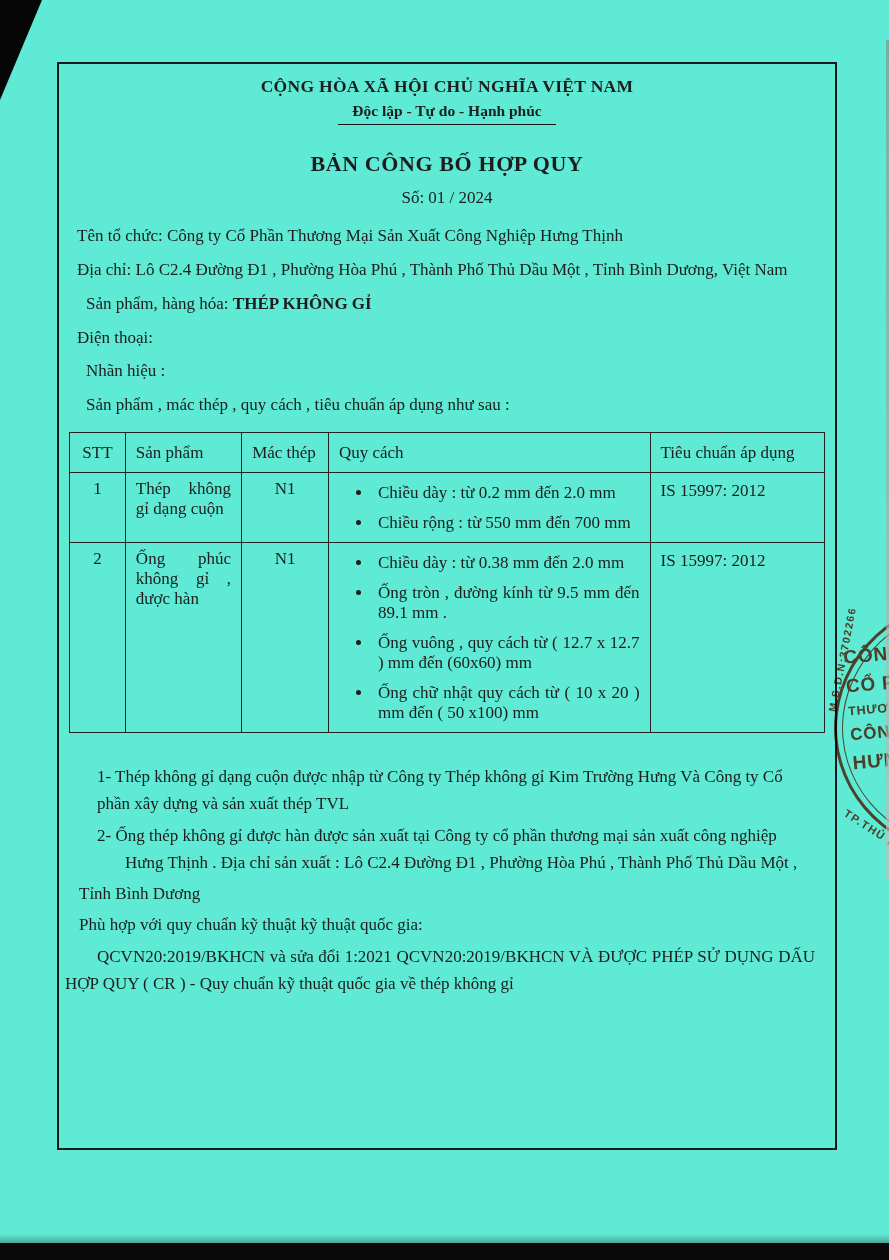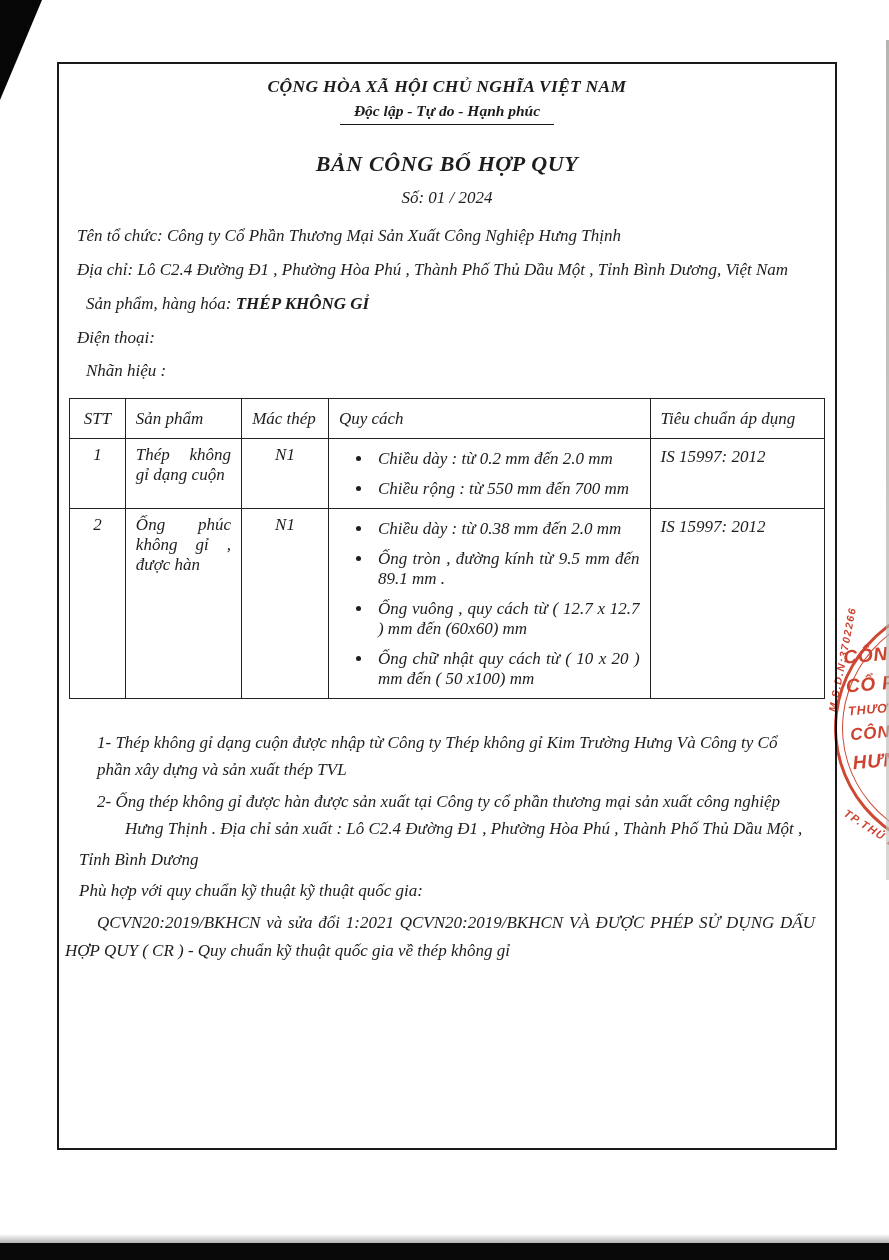--- a/index.html
+++ b/index.html
@@ -1,20 +1,20 @@
 <!DOCTYPE html>
 <html><head>
 <meta charset="utf-8">
 <style>
   * { margin:0; padding:0; box-sizing:border-box; }
   html,body { background:#e9e9e7; }
   .page {
     position:relative; width:889px; height:1260px; margin:0 auto;
-    background:#ffffff; overflow:hidden;
-    font-family:"Liberation Serif","DejaVu Serif",serif; color:#1d1d1d;font-style:italic;
+    background:#5eead4; overflow:hidden;
+    font-family:"Liberation Serif","DejaVu Serif",serif; color:#1d1d1d;
   }
   
   .artifact-corner { position:absolute; left:0; top:0; width:42px; height:100px;
     background:#060606; clip-path:polygon(0 0,100% 0,0 100%); }
   .artifact-bottom { position:absolute; left:0; bottom:0; width:100%; height:17px; background:#090909; }
   .artifact-bottom-fade { position:absolute; left:0; bottom:17px; width:100%; height:9px;
     background:linear-gradient(to bottom, rgba(40,40,40,0), rgba(40,40,40,.35)); }
   .artifact-right { position:absolute; right:0; top:40px; width:3px; height:840px;
     background:linear-gradient(to bottom,#8d8d89,#c2c2bc); opacity:.65; }
 
@@ -81,20 +81,21 @@
     </div>
 
     <div class="doc-title">BẢN CÔNG BỐ HỢP QUY</div>
     <div class="doc-no">Số: 01 / 2024</div>
 
     <p class="para first">Tên tổ chức: Công ty Cổ Phần Thương Mại Sản Xuất Công Nghiệp Hưng Thịnh</p>
     <p class="para">Địa chỉ: Lô C2.4 Đường Đ1 , Phường Hòa Phú , Thành Phố Thủ Dầu Một , Tỉnh Bình Dương, Việt Nam</p>
     <p class="para indent"><span>Sản phẩm, hàng hóa: </span><span class="bold">THÉP KHÔNG GỈ</span></p>
     <p class="para">Điện thoại:</p>
     <p class="para indent">Nhãn hiệu :</p>
+    <p class="para indent">Sản phẩm , mác thép , quy cách , tiêu chuẩn áp dụng như sau :</p>
 
     <table>
       <colgroup>
         <col style="width:7.4%">
           <col style="width:15.4%">
           <col style="width:11.5%">
           <col style="width:42.6%">
           <col style="width:23.1%">
       </colgroup>
       <thead>

